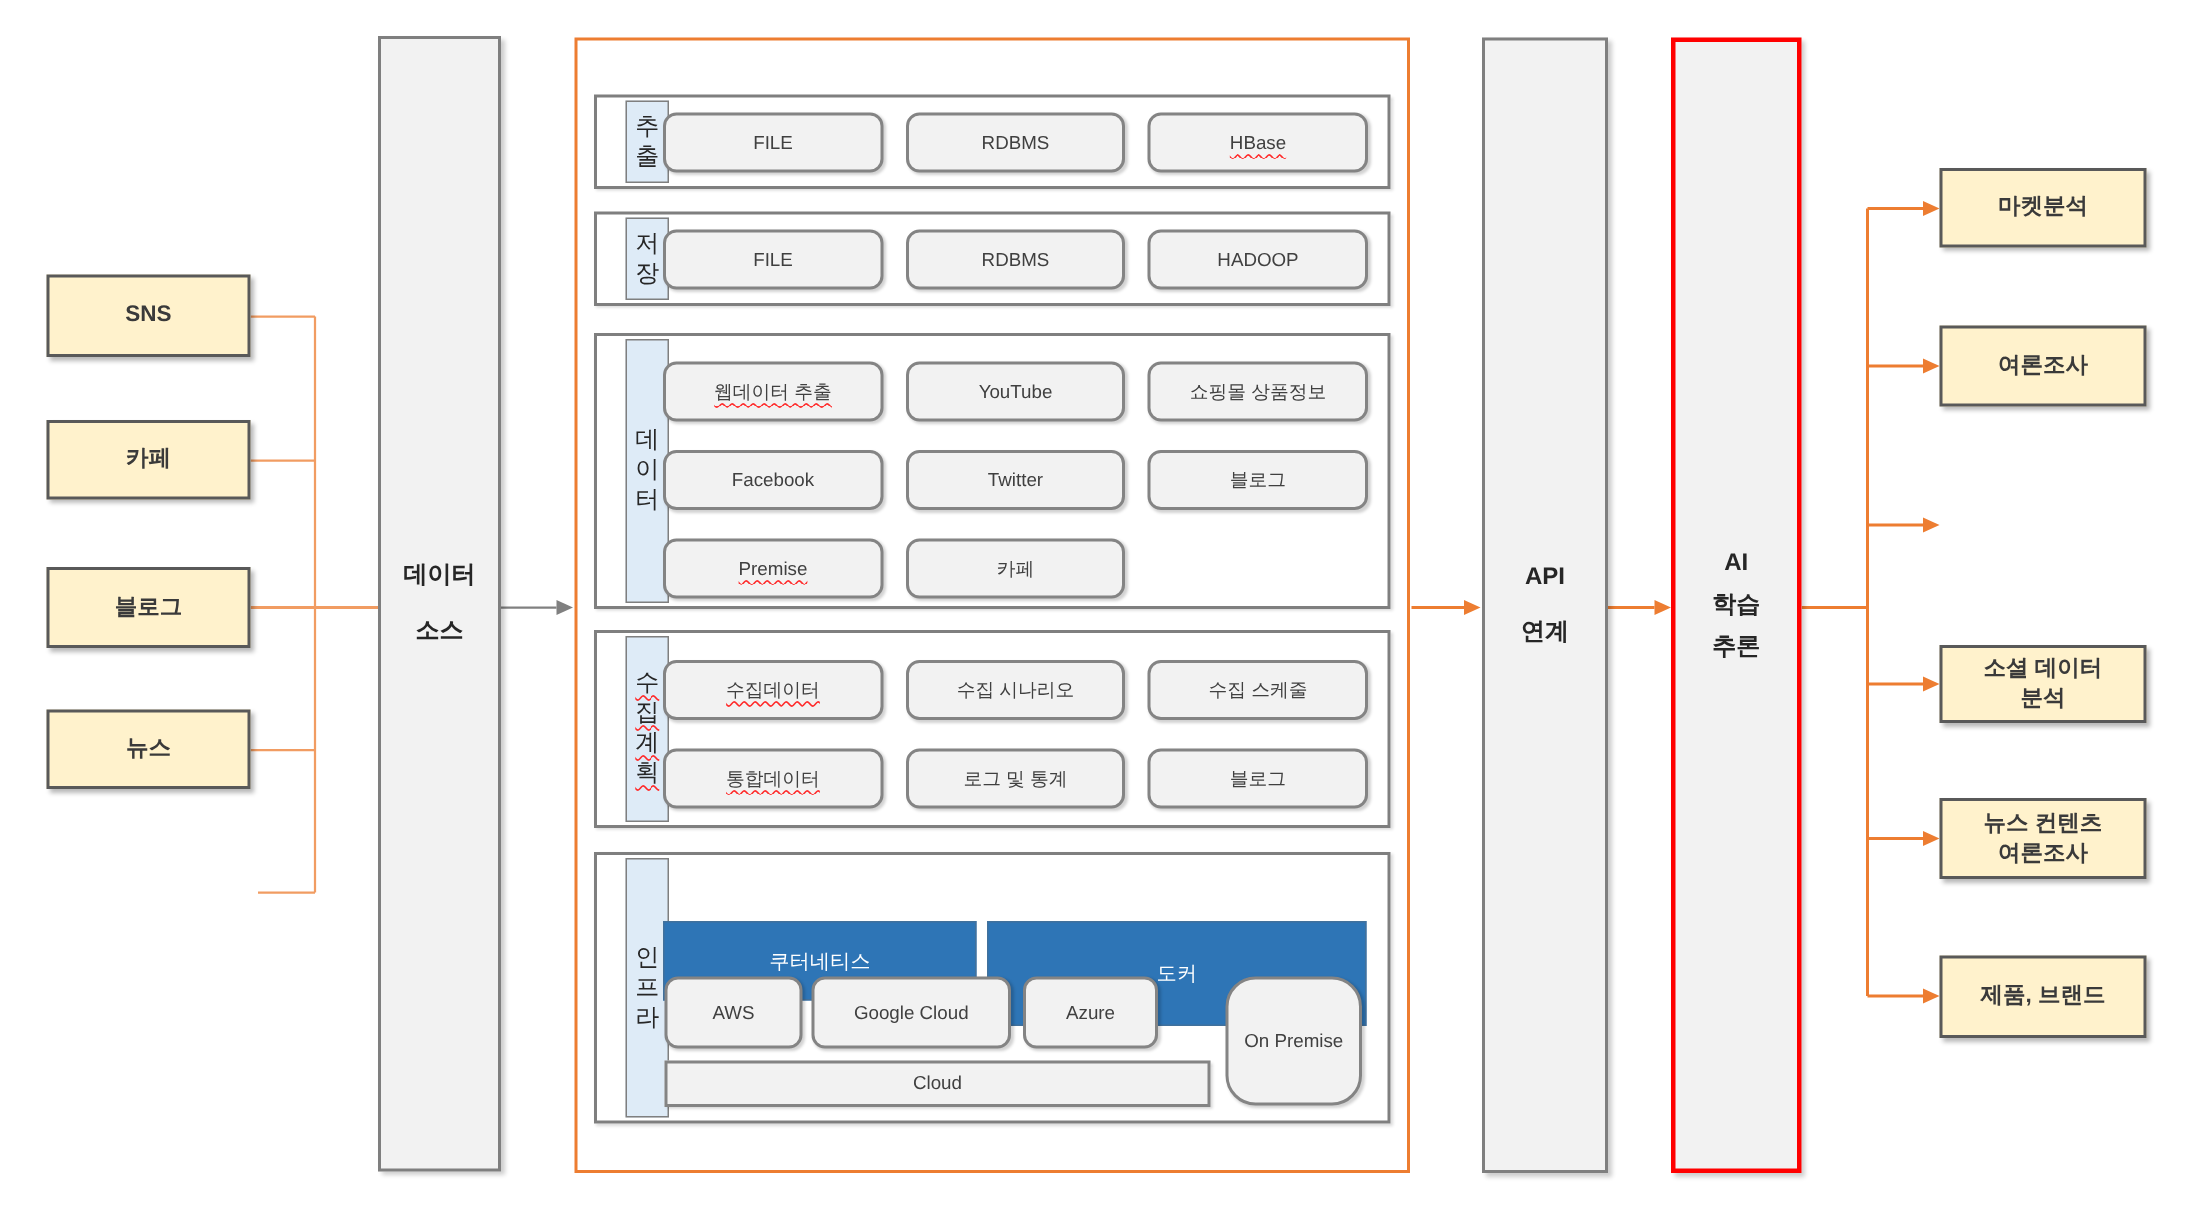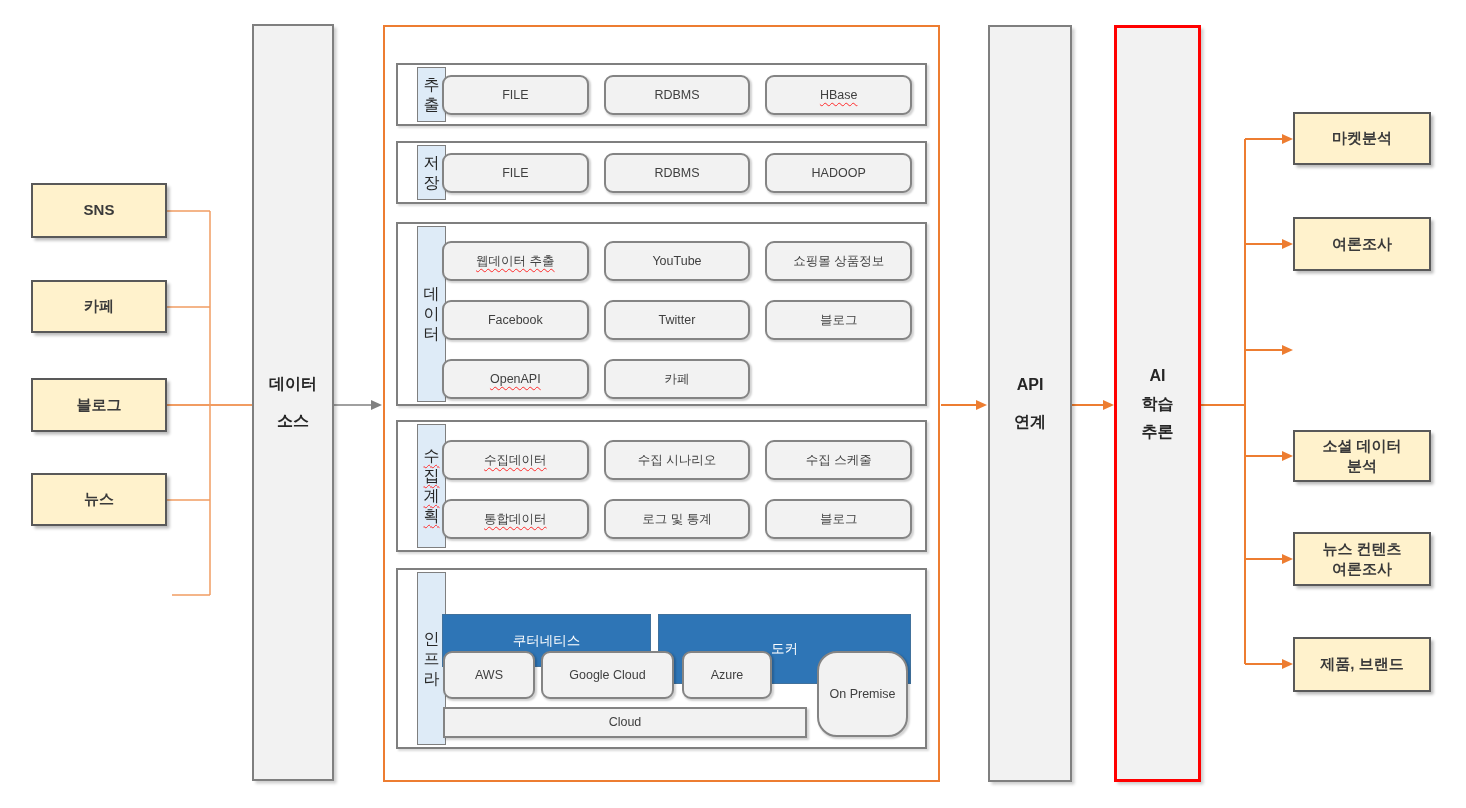--- a/index.html
+++ b/index.html
@@ -133,21 +133,21 @@
 
     <div class="abs prow" style="left:11px;top:195px;width:531px;height:184px">
       <div class="prow-label">데이터</div>
       <div class="grid3" style="top:17px">
         <div class="chip squig">웹데이터 추출</div>
         <div class="chip">YouTube</div>
         <div class="chip">쇼핑몰 상품정보</div>
         <div class="chip">Facebook</div>
         <div class="chip">Twitter</div>
         <div class="chip">블로그</div>
-        <div class="chip squig">OpenAPI</div>
+        <div class="chip squig">Premise</div>
         <div class="chip">카페</div>
       </div>
     </div>
 
     <div class="abs prow" style="left:11px;top:393px;width:531px;height:132px">
       <div class="prow-label squig">수집계획</div>
       <div class="grid3" style="top:18px">
         <div class="chip squig">수집데이터</div>
         <div class="chip">수집 시나리오</div>
         <div class="chip">수집 스케줄</div>

